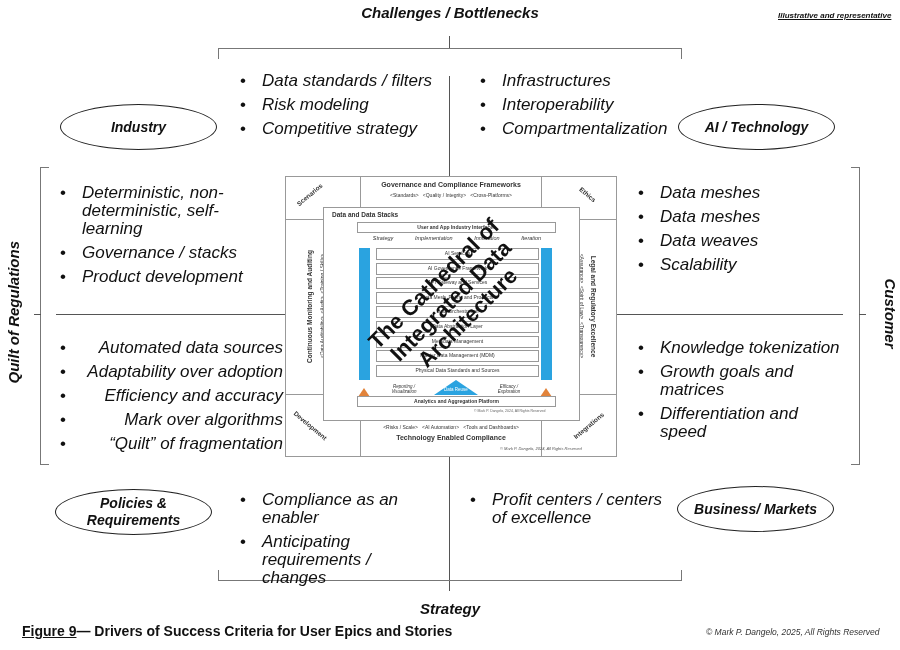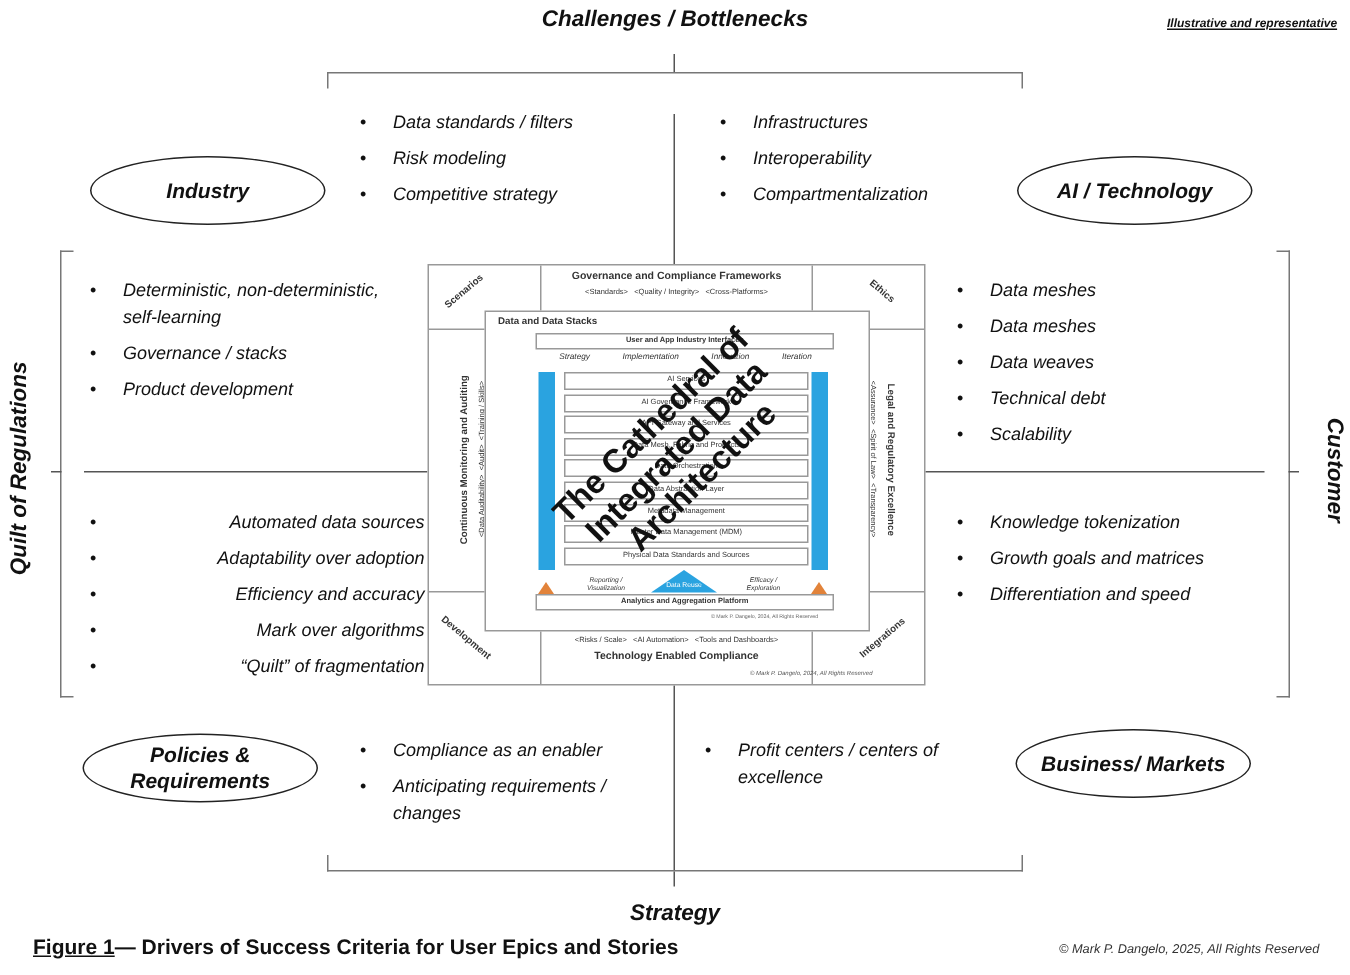--- a/index.html
+++ b/index.html
@@ -1,20 +1,20 @@
 <!DOCTYPE html>
 <html><head>
 <meta charset="utf-8">
 <style>
   html,body{margin:0;padding:0;background:#fff;}
   body{width:900px;height:650px;position:relative;overflow:hidden;font-family:"Liberation Sans",sans-serif;color:#111;}
   .abs{position:absolute;}
   .hdr{font-weight:bold;font-style:italic;font-size:15px;text-align:center;}
   .note{font-size:8px;font-weight:bold;font-style:italic;text-decoration:underline;}
-  ul.bul{list-style:none;margin:0;padding:0;position:absolute;font-style:italic;font-size:12px;line-height:18px;}
+  ul.bul{list-style:none;margin:0;padding:0;position:absolute;font-style:italic;font-size:17px;line-height:18px;}
   ul.bul li{position:relative;padding-left:24px;margin-bottom:6px;}
   ul.bul li:before{content:"•";position:absolute;left:2px;top:0;font-style:normal;}
   .ellipse{position:absolute;border:1.3px solid #222;border-radius:50%;display:flex;align-items:center;justify-content:center;text-align:center;font-weight:bold;font-style:italic;font-size:14px;line-height:17px;background:#fff;}
   .vert{position:absolute;font-weight:bold;font-style:italic;font-size:15px;white-space:nowrap;}
   .line{position:absolute;background:#555;}
   .brk{position:absolute;border-color:#777;border-style:solid;border-width:0;}
   
   #cat{position:absolute;left:285px;top:176px;width:330px;height:279px;border:1px solid #999;background:#fff;font-size:5.5px;color:#333;}
   #cat .c{position:absolute;}
   .cbox{position:absolute;border:1px solid #999;background:#fff;text-align:center;font-size:5px;line-height:9px;}
@@ -74,21 +74,20 @@
     <li>Automated data sources</li>
     <li>Adaptability over adoption</li>
     <li>Efficiency and accuracy</li>
     <li>Mark over algorithms</li>
     <li>“Quilt” of fragmentation</li>
   </ul>
 <ul class="bul" style="left:636px;top:184px;width:200px;">
     <li>Data meshes</li>
     <li>Data meshes</li>
     <li>Data weaves</li>
-    <li>Technical debt</li>
     <li>Scalability</li>
   </ul>
 <ul class="bul" style="left:636px;top:339px;width:210px;">
     <li>Knowledge tokenization</li>
     <li>Growth goals and matrices</li>
     <li>Differentiation and speed</li>
   </ul>
 <ul class="bul" style="left:238px;top:491px;width:200px;">
     <li>Compliance as an enabler</li>
     <li>Anticipating requirements / changes</li>
@@ -154,15 +153,15 @@
     <div class="cbox" style="left:33px;top:188px;width:197px;height:9px;font-weight:bold;">Analytics and Aggregation Platform</div>
     <div class="c" style="left:150px;top:201px;font-size:3.5px;color:#666;">© Mark P. Dangelo, 2024, All Rights Reserved</div>
   </div>
 
   <div class="overlay" style="left:70px;top:88px;width:190px;">The Cathedral of Integrated Data Architecture</div>
 </div>
 <div class="abs" style="left:500px;top:446px;font-size:4px;font-style:italic;color:#555;">© Mark P. Dangelo, 2024, All Rights Reserved</div>
 
 <div class="abs hdr" style="left:350px;top:600px;width:200px;">Strategy</div>
 <div class="abs" style="left:22px;top:623px;font-weight:bold;font-size:14px;">
-  <span style="text-decoration:underline;">Figure 1</span><span>— Drivers of Success Criteria for User Epics and Stories</span>
+  <span style="text-decoration:underline;">Figure 9</span><span>— Drivers of Success Criteria for User Epics and Stories</span>
 </div>
 <div class="abs" style="left:706px;top:627px;font-size:8.5px;font-style:italic;color:#333;">© Mark P. Dangelo, 2025, All Rights Reserved</div>
 
 </body></html>

